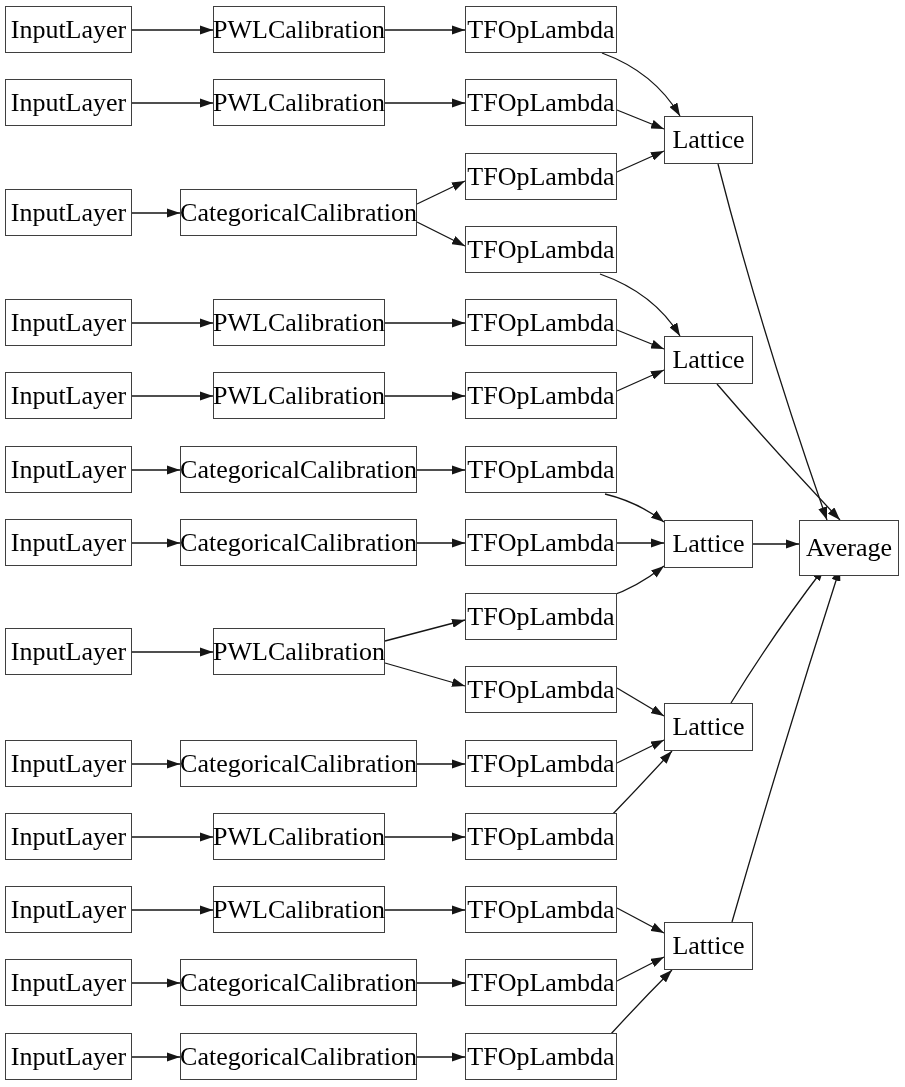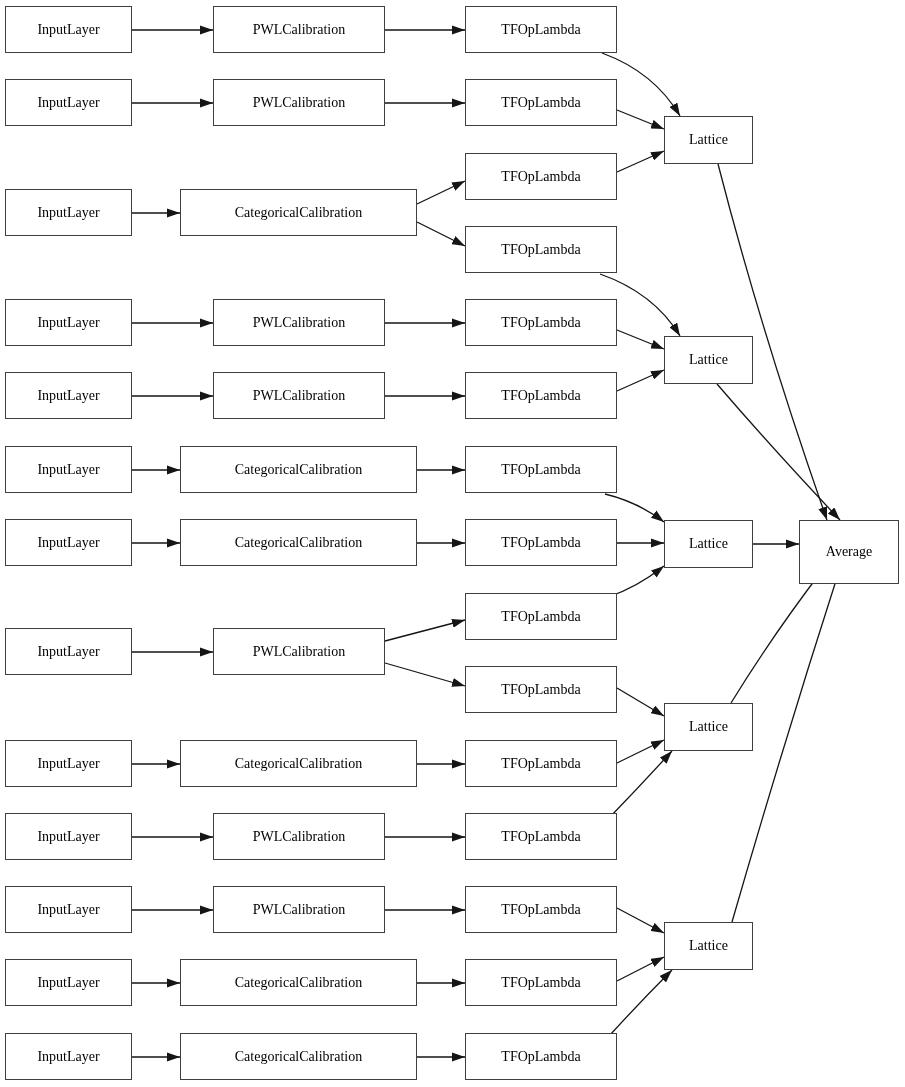--- a/index.html
+++ b/index.html
@@ -1,19 +1,19 @@
 <!DOCTYPE html>
 <html><head>
 <meta charset="utf-8">
 <style>
   html,body{margin:0;padding:0;background:#ffffff;}
   #canvas{
     position:relative;width:905px;height:1087px;background:#ffffff;
     font-family:"Liberation Serif","DejaVu Serif",serif;
-    font-size:14px;color:#000;overflow:hidden;
+    font-size:26px;color:#000;overflow:hidden;
   }
   #edges{position:absolute;left:0;top:0;}
   .edge{fill:none;stroke:#151515;stroke-width:1.3px;}
   .node{
     position:absolute;box-sizing:border-box;
     border:1.5px solid #3f3f3f;background:#ffffff;
     display:flex;align-items:center;justify-content:center;
     line-height:1;white-space:nowrap;
   }
 </style>
@@ -125,15 +125,15 @@
   <div class="node" style="left:465px;top:886px;width:152px;height:47px">TFOpLambda</div>
   <div class="node" style="left:465px;top:959px;width:152px;height:47px">TFOpLambda</div>
   <div class="node" style="left:465px;top:1033px;width:152px;height:47px">TFOpLambda</div>
 
   <div class="node" style="left:664px;top:116px;width:89px;height:48px">Lattice</div>
   <div class="node" style="left:664px;top:336px;width:89px;height:48px">Lattice</div>
   <div class="node" style="left:664px;top:520px;width:89px;height:48px">Lattice</div>
   <div class="node" style="left:664px;top:703px;width:89px;height:48px">Lattice</div>
   <div class="node" style="left:664px;top:922px;width:89px;height:48px">Lattice</div>
 
-  <div class="node" style="left:799px;top:520px;width:100px;height:64px">Average</div>
+  <div class="node" style="left:799px;top:520px;width:100px;height:56px">Average</div>
 
 </div>
 
 </body></html>

